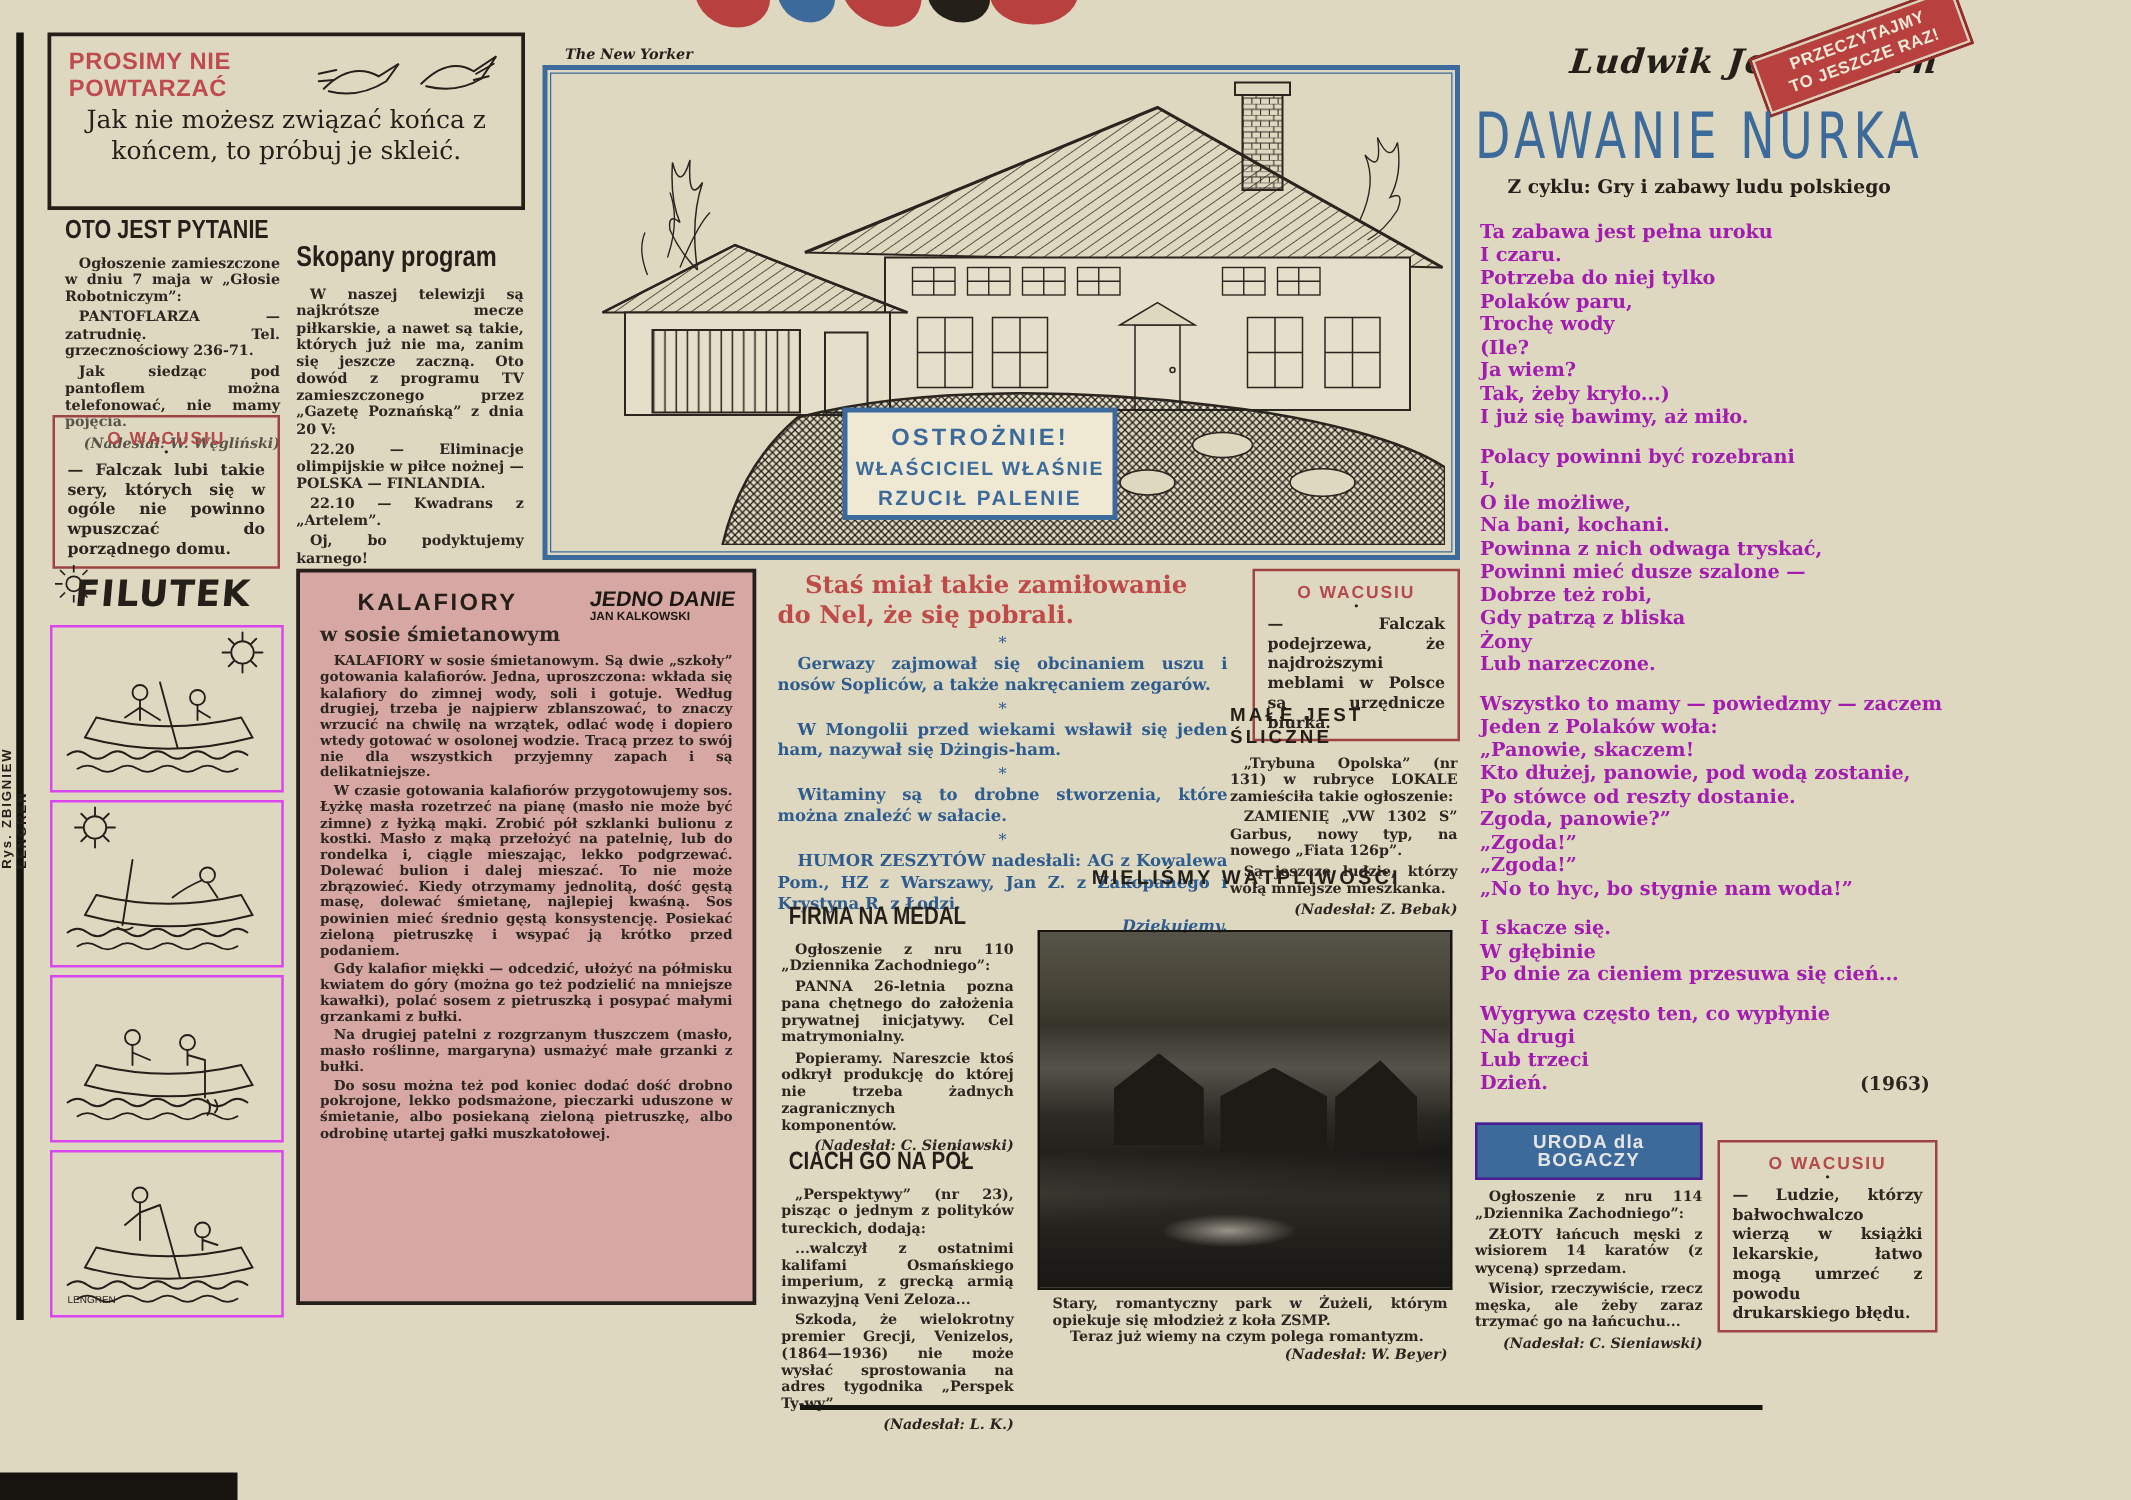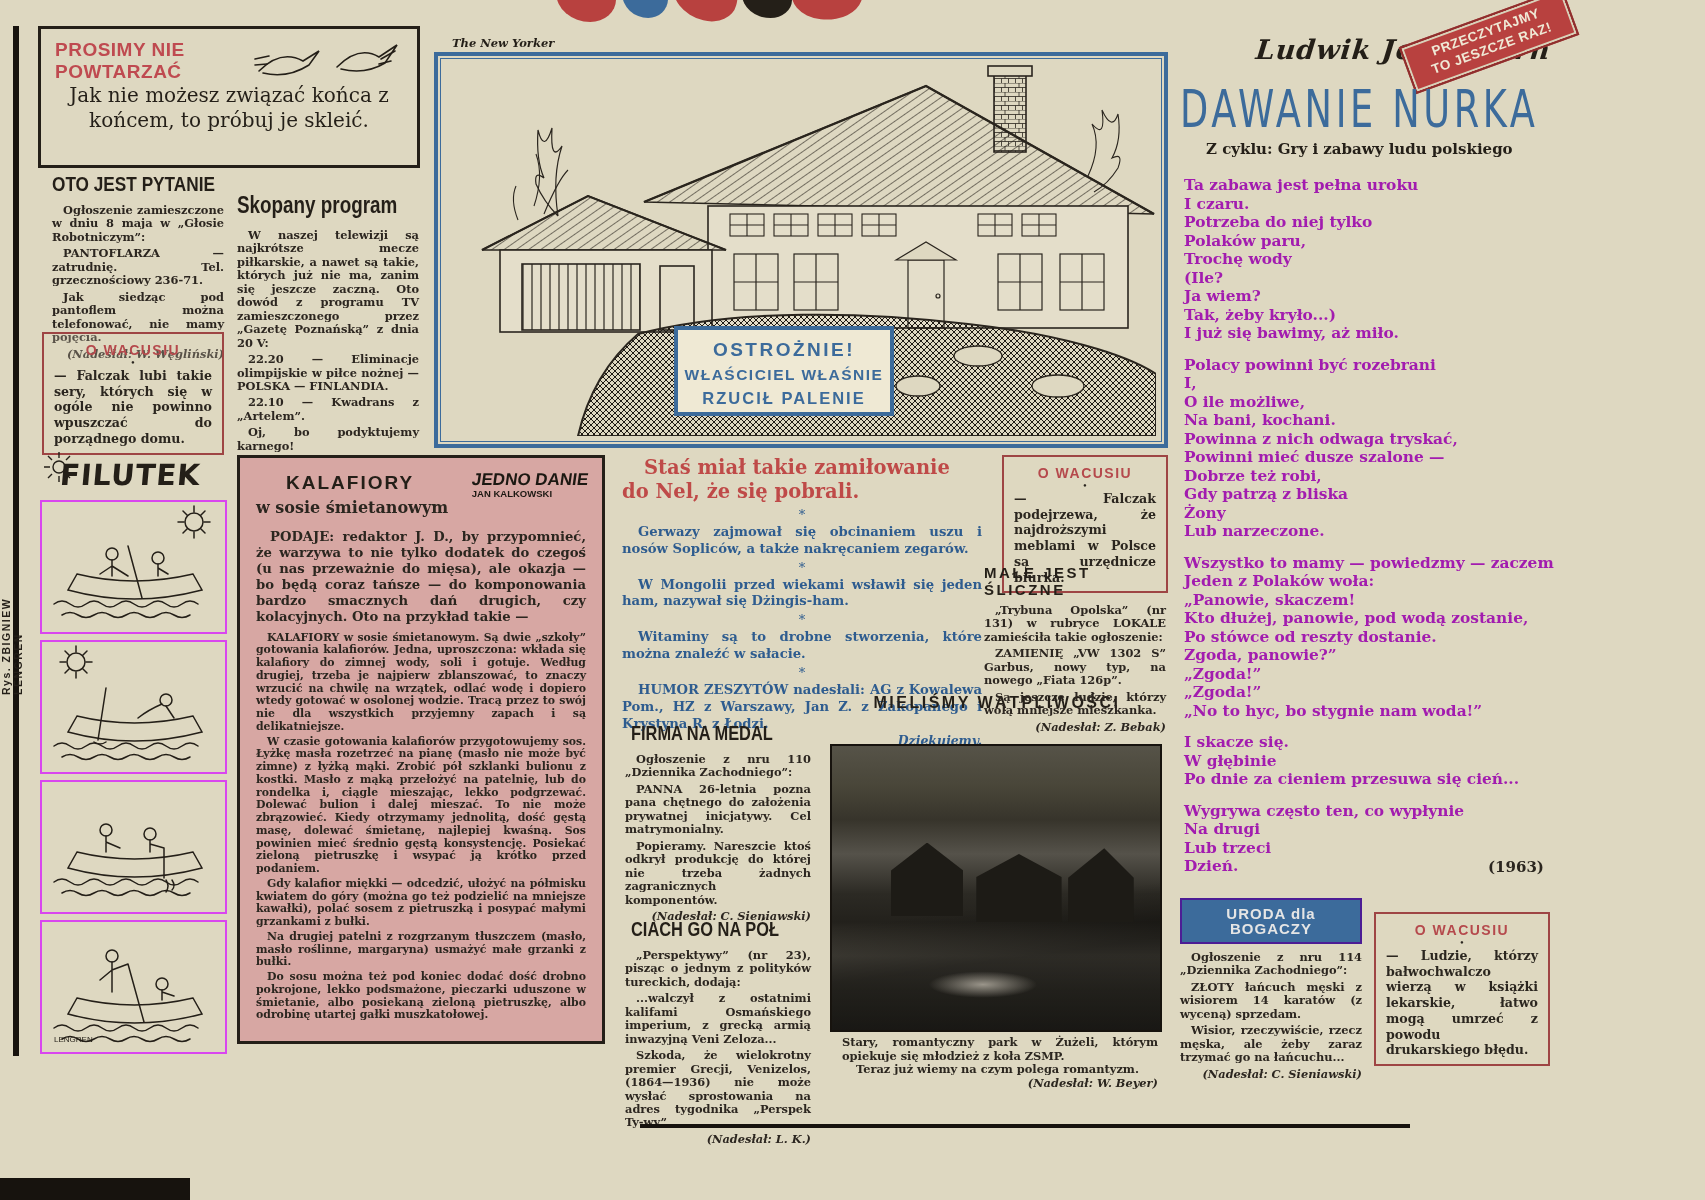--- a/index.html
+++ b/index.html
@@ -103,21 +103,21 @@
         <path d="M84,30 Q106,8 126,20 L144,8 L132,26 Q112,38 88,32"></path>
         <path d="M128,22 l14,-8 M126,27 l12,-3"></path>
       </g>
     </svg>
     <div class="prosimy-text" style="clear:both;">Jak nie możesz związać końca z końcem, to próbuj je skleić.</div>
   </div>
 
   <div class="abs" style="left:52px;top:172px;width:172px;">
     <div class="headcond" style="font-size:21px;margin-bottom:8px;">OTO JEST PYTANIE</div>
     <div class="bodytxt">
-      <p>Ogłoszenie zamieszczone w dniu 8 maja w „Głosie Robotniczym”:</p>
+      <p>Ogłoszenie zamieszczone w dniu 7 maja w „Głosie Robotniczym”:</p>
       <p>PANTOFLARZA — zatrudnię. Tel. grzecznościowy 236-71.</p>
       <p>Jak siedząc pod pantoflem można telefonować, nie mamy pojęcia.</p>
       <p class="credit">(Nadesłał: W. Węgliński)</p>
     </div>
   </div>
 
   <div class="abs redbox" style="left:42px;top:332px;width:158px;">
     <div class="rb-title">O WACUSIU</div>
     <div class="rb-dot">•</div>
     <div class="rb-text">— Falczak lubi takie sery, których się w ogóle nie powinno wpuszczać do porządnego domu.</div>
@@ -304,21 +304,20 @@
     </svg>
   </div>
 
   <div class="abs pinkbox" style="left:237px;top:455px;width:330px;height:555px;overflow:hidden;">
     <div class="abs" style="right:14px;top:14px;text-align:left;">
       <div class="logo1">JEDNO DANIE</div>
       <div class="logo2">JAN KALKOWSKI</div>
     </div>
     <div class="pink-title">KALAFIORY</div>
     <div class="pink-sub">w sosie śmietanowym</div>
-    <div class="pink-lead">PODAJE: redaktor J. D., by przypomnieć, że warzywa to nie tylko dodatek do czegoś (u nas przeważnie do mięsa), ale okazja — bo będą coraz tańsze — do komponowania bardzo smacznych dań drugich, czy kolacyjnych. Oto na przykład takie —</div>
     <div class="pinkbody">
       <p>KALAFIORY w sosie śmietanowym. Są dwie „szkoły” gotowania kalafiorów. Jedna, uproszczona: wkłada się kalafiory do zimnej wody, soli i gotuje. Według drugiej, trzeba je najpierw zblanszować, to znaczy wrzucić na chwilę na wrzątek, odlać wodę i dopiero wtedy gotować w osolonej wodzie. Tracą przez to swój nie dla wszystkich przyjemny zapach i są delikatniejsze.</p>
       <p>W czasie gotowania kalafiorów przygotowujemy sos. Łyżkę masła rozetrzeć na pianę (masło nie może być zimne) z łyżką mąki. Zrobić pół szklanki bulionu z kostki. Masło z mąką przełożyć na patelnię, lub do rondelka i, ciągle mieszając, lekko podgrzewać. Dolewać bulion i dalej mieszać. To nie może zbrązowieć. Kiedy otrzymamy jednolitą, dość gęstą masę, dolewać śmietanę, najlepiej kwaśną. Sos powinien mieć średnio gęstą konsystencję. Posiekać zieloną pietruszkę i wsypać ją krótko przed podaniem.</p>
       <p>Gdy kalafior miękki — odcedzić, ułożyć na półmisku kwiatem do góry (można go też podzielić na mniejsze kawałki), polać sosem z pietruszką i posypać małymi grzankami z bułki.</p>
       <p>Na drugiej patelni z rozgrzanym tłuszczem (masło, masło roślinne, margaryna) usmażyć małe grzanki z bułki.</p>
       <p>Do sosu można też pod koniec dodać dość drobno pokrojone, lekko podsmażone, pieczarki uduszone w śmietanie, albo posiekaną zieloną pietruszkę, albo odrobinę utartej gałki muszkatołowej.</p>
     </div>
   </div>
 
   <div class="abs" style="left:622px;top:456px;width:360px;">

